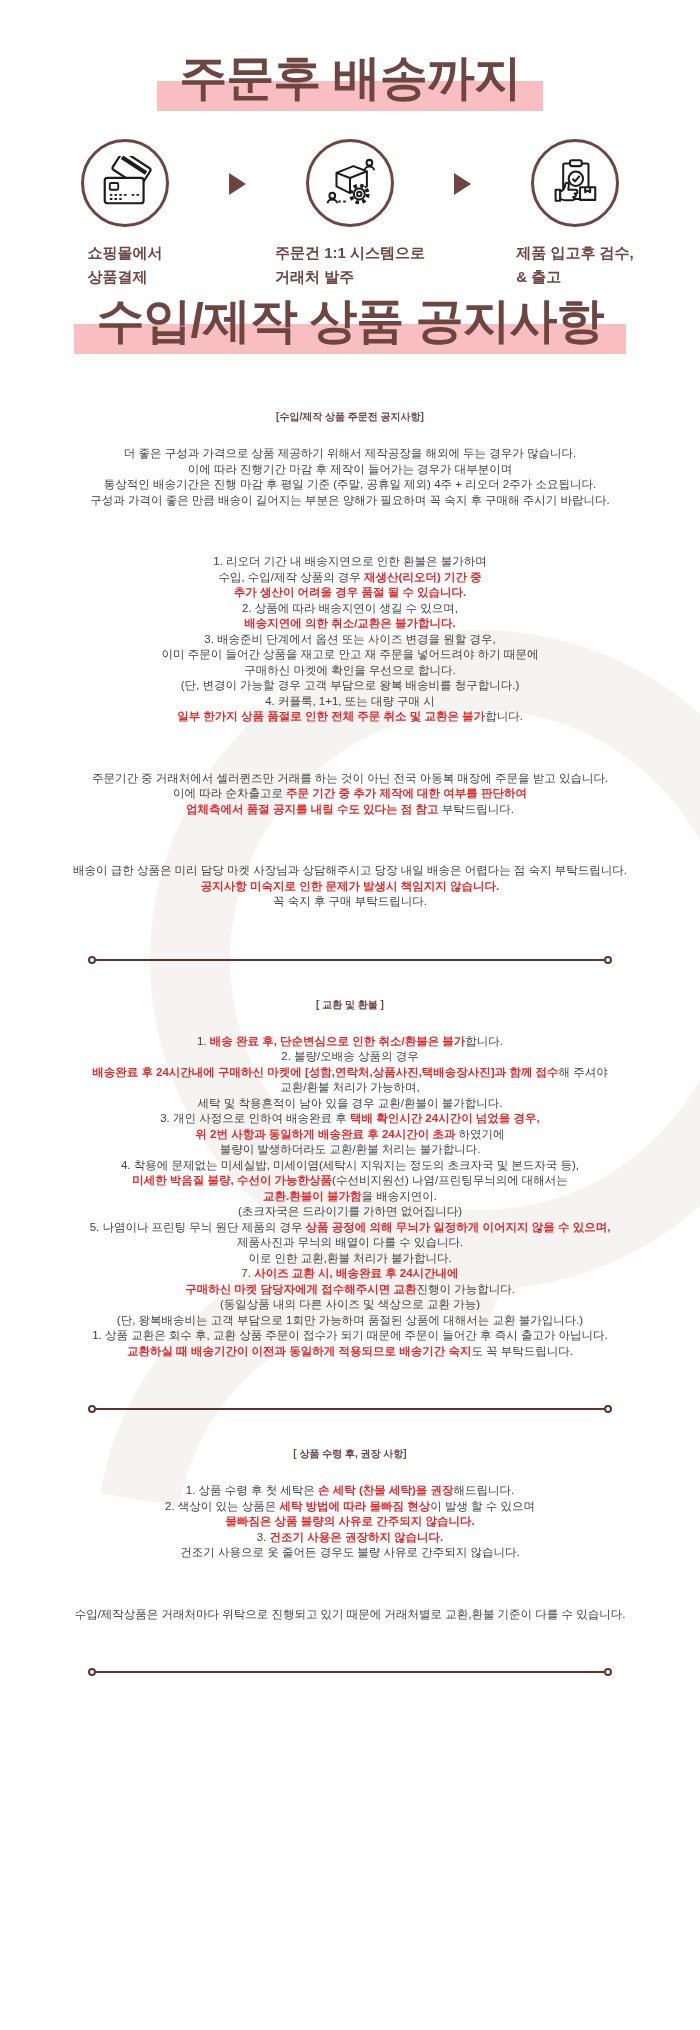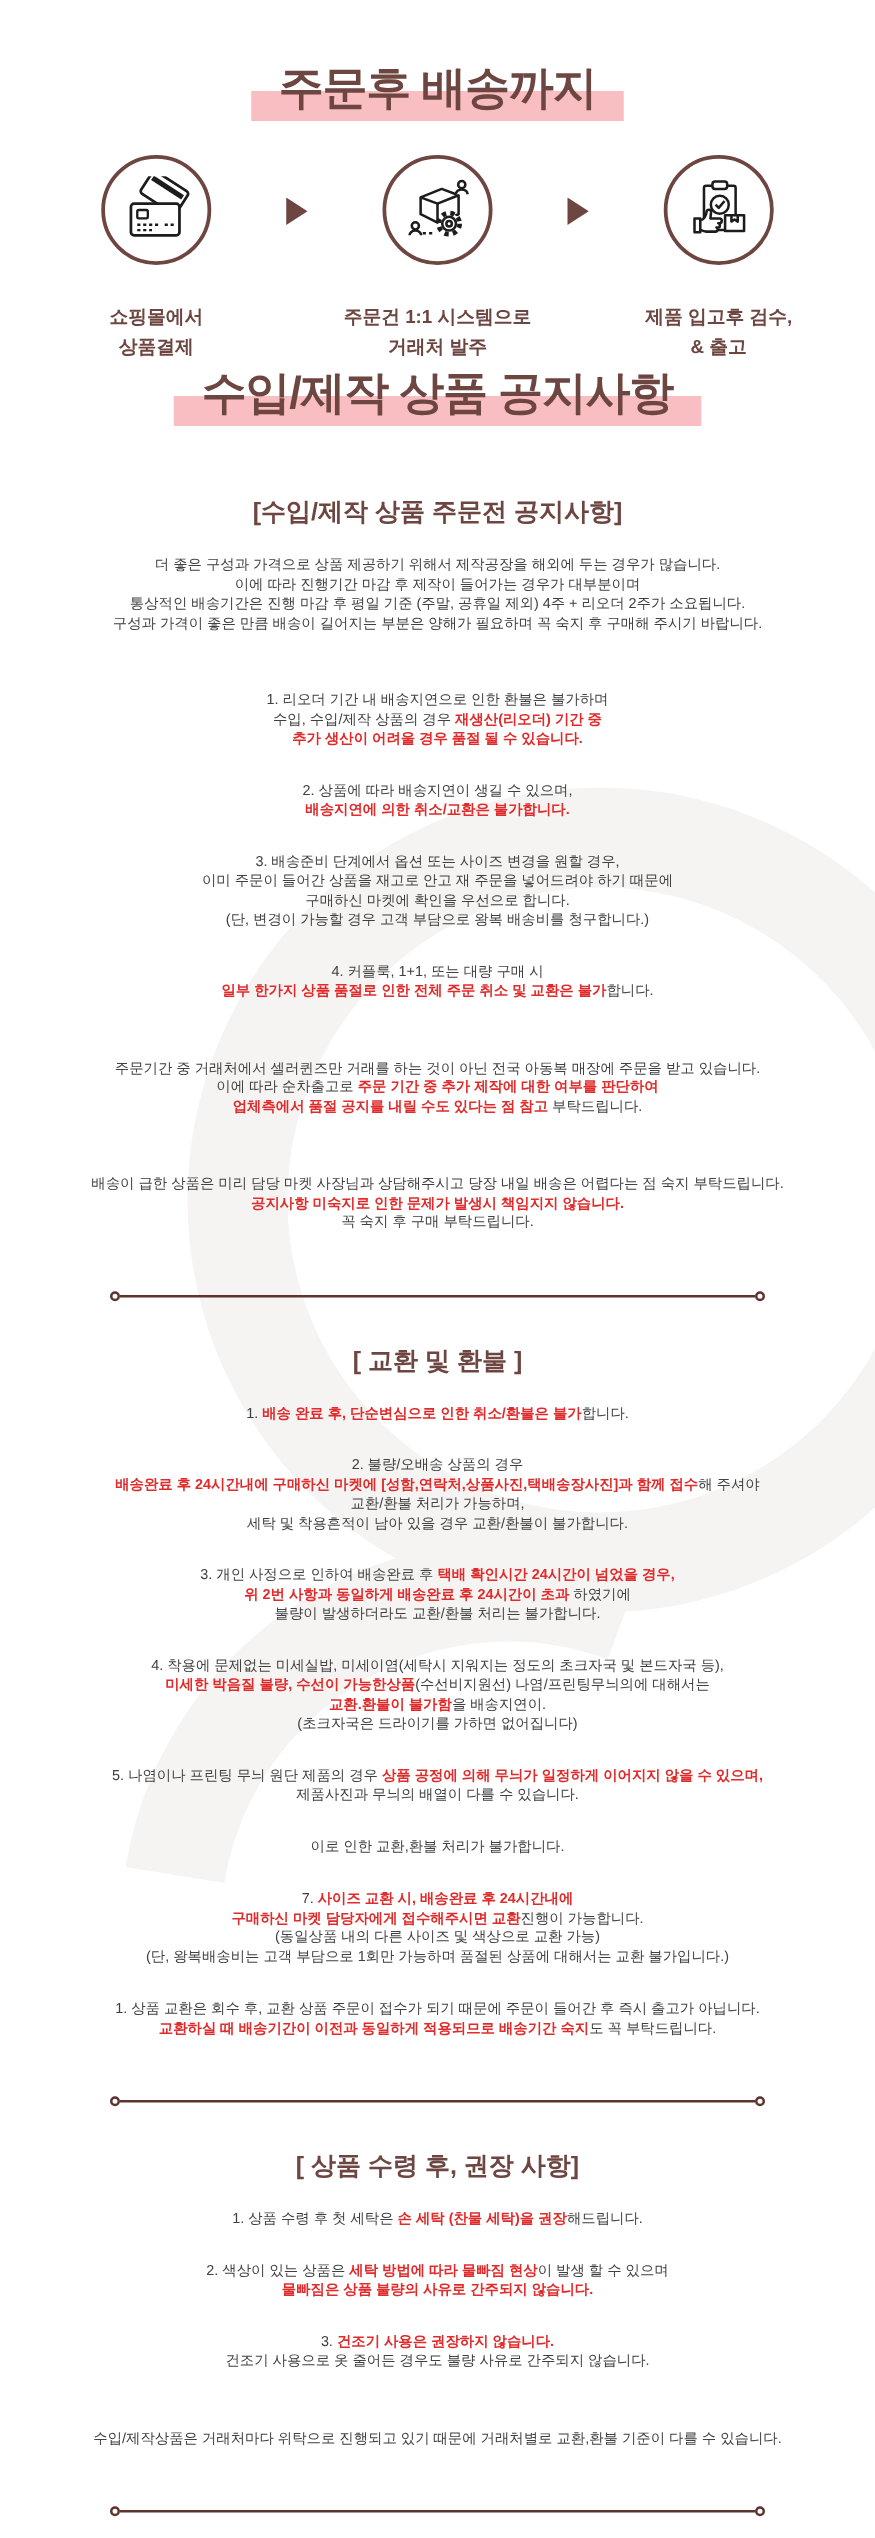--- a/index.html
+++ b/index.html
@@ -10,38 +10,38 @@
     --text:#404040;
     --ink:#1c1c1c;
   }
   *{box-sizing:border-box;}
   html,body{margin:0;padding:0;background:#fff;}
   body{font-family:"Liberation Sans",sans-serif;}
   .page{position:relative;width:700px;min-height:2030px;margin:0 auto;background:#fff;overflow:hidden;}
   .watermark{position:absolute;left:0;top:600px;z-index:0;pointer-events:none;}
   .content{position:relative;z-index:1;}
 
-  h1.title{font-size:36px;font-weight:800;color:var(--maroon);text-align:center;margin:0;letter-spacing:-1px;}
+  h1.title{font-size:48px;font-weight:800;color:var(--maroon);text-align:center;margin:0;letter-spacing:-1px;}
   .title--main{padding-top:46px;}
   .title--notice{margin-top:46px;}
   .hl{display:inline-block;padding:0 22px 3px 22px;
       background:linear-gradient(to bottom, transparent 52%, var(--pink) 52%, var(--pink) 97%, transparent 97%);}
 
   .steps{display:flex;justify-content:center;align-items:flex-start;gap:24px;margin-top:26px;}
   .step{width:160px;display:flex;flex-direction:column;align-items:center;}
   .circle{width:88px;height:88px;border:3px solid var(--maroon);border-radius:50%;
           display:flex;align-items:center;justify-content:center;background:#fff;}
   .arrow{width:0;height:0;border-left:17px solid var(--maroon);
          border-top:11px solid transparent;border-bottom:11px solid transparent;margin-top:34px;}
-  .caption{margin-top:30px;font-size:15px;font-weight:700;color:var(--maroon);
-           text-align:center;line-height:1.6;white-space:pre-line;}
+  .caption{margin-top:14px;font-size:15px;font-weight:700;color:var(--maroon);
+           line-height:1.6;white-space:pre-line;}
 
   .notice-body{padding-bottom:60px;}
-  .sec-header{margin-top:54px;font-size:20px;font-weight:700;color:var(--maroon);text-align:center;}
-  .para{margin-top:26px;font-size:11.5px;line-height:15.5px;color:var(--text);text-align:center;
+  .sec-header{margin-top:54px;font-size:10px;font-weight:700;color:var(--maroon);text-align:center;}
+  .para{font-size:11.5px;line-height:15.5px;color:var(--text);text-align:center;
         width:664px;margin-left:auto;margin-right:auto;}
   .para--lg{margin-top:46px;}
   .sec-header + .para{margin-top:22px;}
   .red{color:var(--red);font-weight:700;}
   .divider{margin:46px auto 0;width:524px;display:flex;align-items:center;}
   .divider + .sec-header{margin-top:34px;}
   .divider .dot{width:8px;height:8px;border:2.5px solid var(--maroon-dark);border-radius:50%;
                 background:#fff;flex:none;}
   .divider .rule{flex:1;height:2px;background:var(--maroon-dark);}
 </style>

